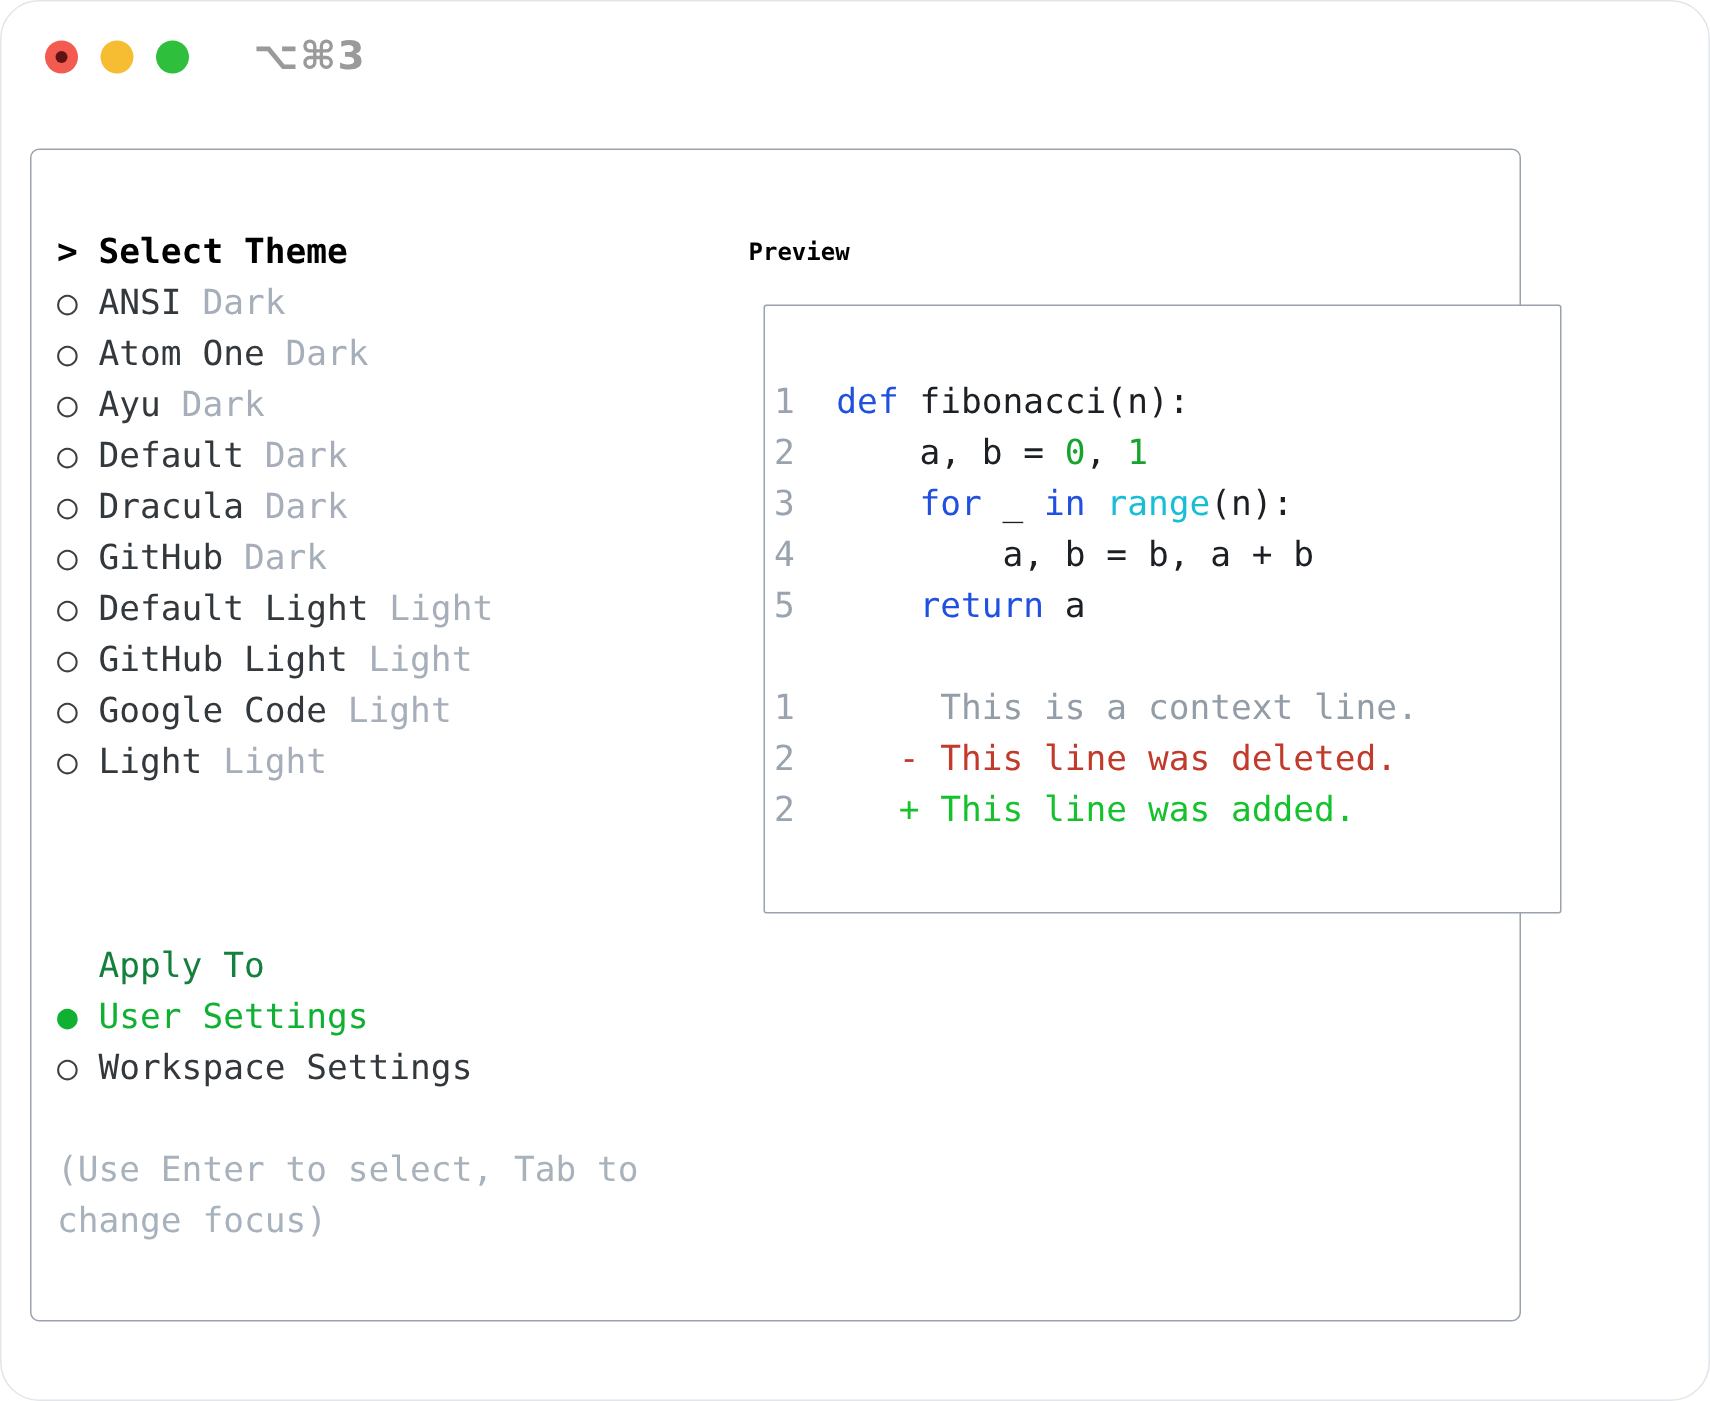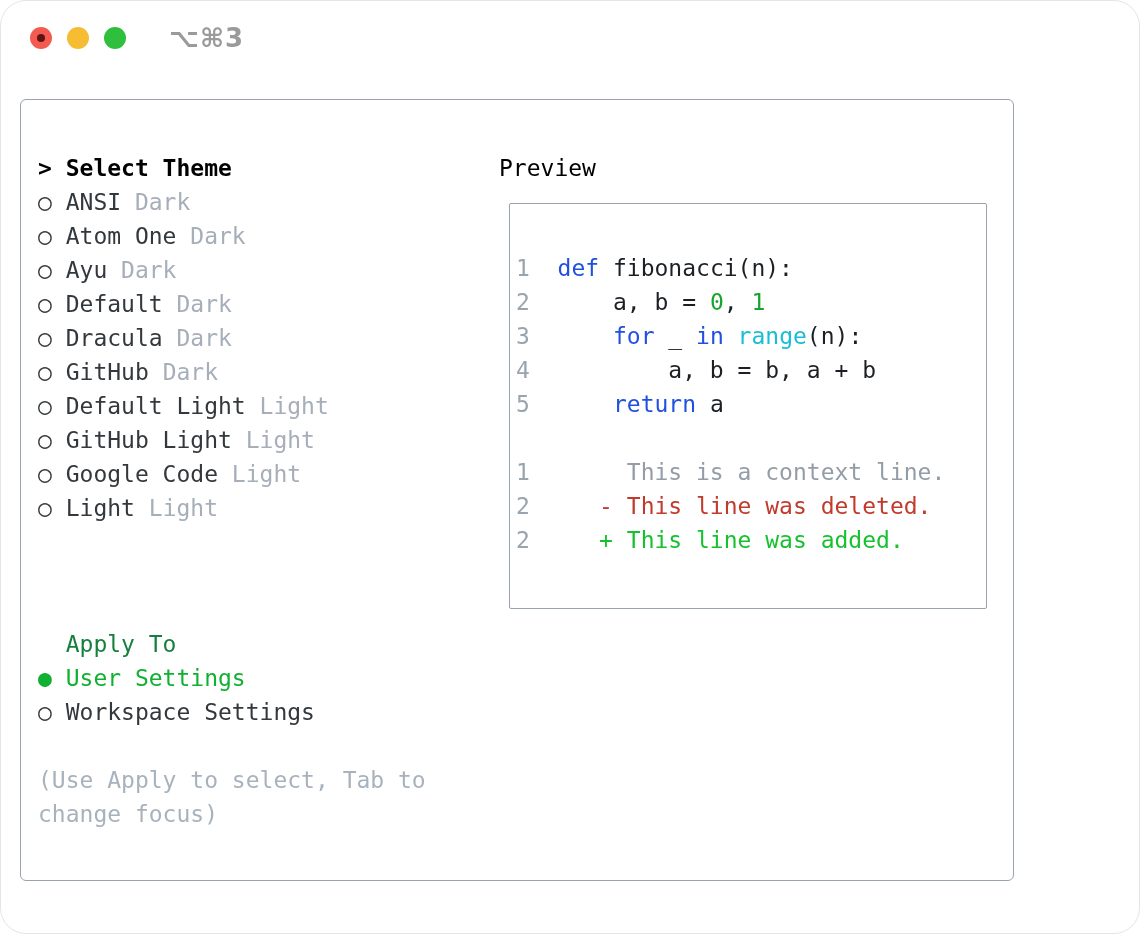--- a/index.html
+++ b/index.html
@@ -47,24 +47,24 @@
   .row.selected .marker-col, .row.selected .name { color:var(--accent-green); }
   .apply-block { position:absolute; left:17px; top:527px; }
   .apply-label-row { white-space:pre; font-size:23px; line-height:34px; color:#15803d; }
   .hint {
     position:absolute; left:17px; top:663px; width:440px;
     font-size:23px; line-height:34px; color:var(--hint);
   }
   
   .preview-title {
     position:absolute; left:478px; top:51px;
-    font-size:23px; line-height:34px; font-weight:normal; color:#000;text-align:center;
+    font-size:16px; line-height:34px; font-weight:bold; color:#000;text-align:center;
   }
   .preview-box {
-    position:absolute; left:488px; top:103px; width:478px; height:406px;
+    position:absolute; left:488px; top:103px; width:532px; height:406px;
     border:1.5px solid var(--border); border-radius:2px; background:#fff;
     padding:47px 0 0 6px; overflow:hidden;
   }
   .code-line { white-space:pre; font-size:23px; line-height:34px; color:var(--code); }
   .code-gap { height:34px; }
   .lineno  { color:var(--lineno); }
   .kw      { color:var(--keyword); }
   .numlit  { color:var(--number); }
   .builtin { color:var(--builtin); }
   .context { color:var(--context); }
@@ -102,21 +102,21 @@
     </div>
 
     <div class="apply-block">
       <div class="apply-label-row"><span class="marker-col"> </span><span>Apply To</span></div>
       <div id="apply-items">
           <div class="row selected"><span class="marker-col">●</span><span class="name">User Settings</span></div>
           <div class="row"><span class="marker-col">○</span><span class="name">Workspace Settings</span></div>
         </div>
     </div>
 
-    <div class="hint">(Use Apply to select, Tab to change focus)</div>
+    <div class="hint">(Use Enter to select, Tab to change focus)</div>
 
     <div class="preview-title">Preview</div>
 
     <div class="preview-box">
       <div id="code-lines">
           <div class="code-line"><span class="lineno">1</span><span>  </span><span class="kw">def</span><span> fibonacci(n):</span></div>
           <div class="code-line"><span class="lineno">2</span><span>      a, b = </span><span class="numlit">0</span><span>, </span><span class="numlit">1</span></div>
           <div class="code-line"><span class="lineno">3</span><span>      </span><span class="kw">for</span><span> _ </span><span class="kw">in</span><span> </span><span class="builtin">range</span><span>(n):</span></div>
           <div class="code-line"><span class="lineno">4</span><span>          a, b = b, a + b</span></div>
           <div class="code-line"><span class="lineno">5</span><span>      </span><span class="kw">return</span><span> a</span></div>

